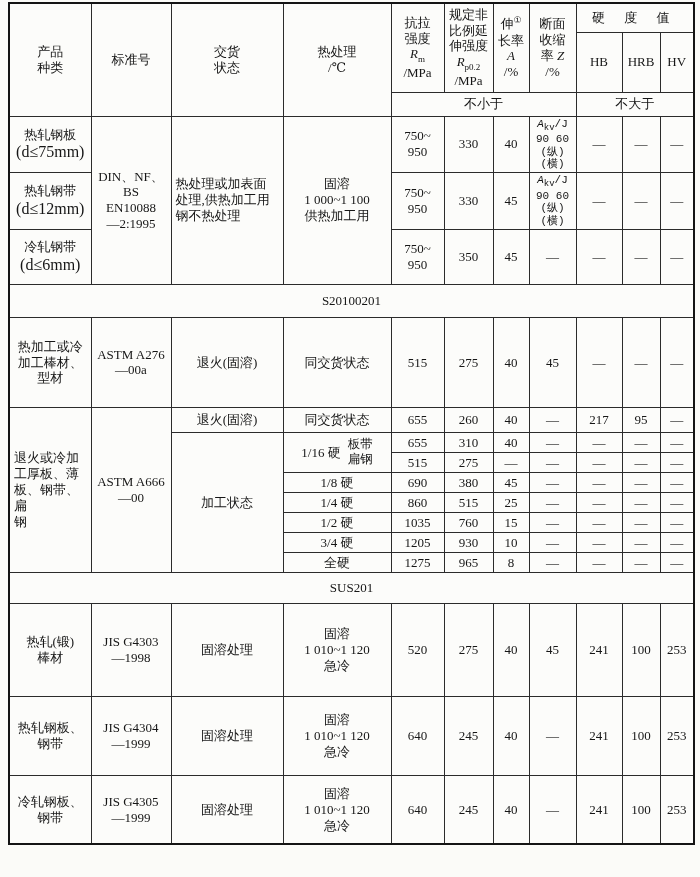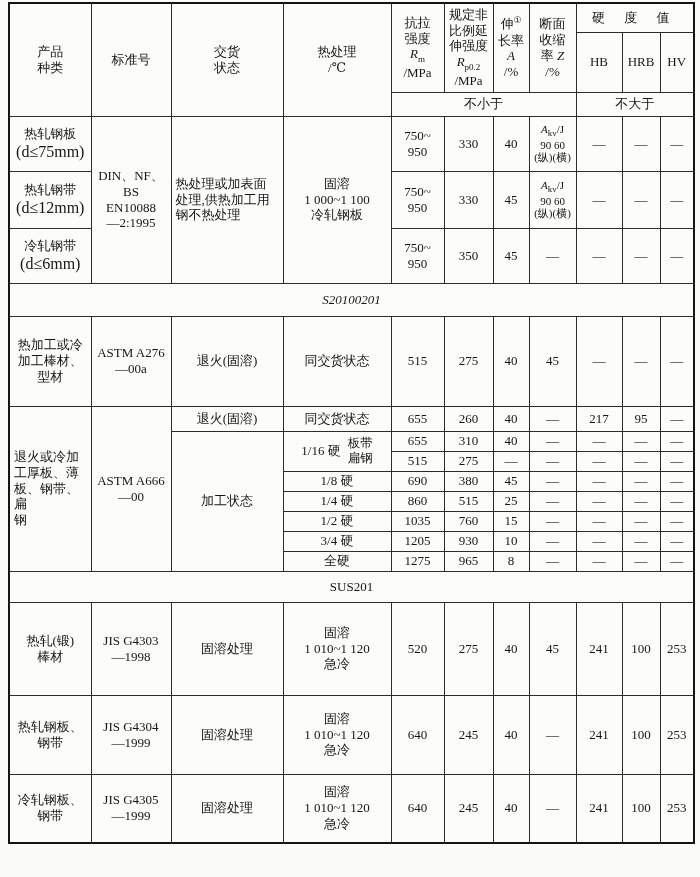--- a/index.html
+++ b/index.html
@@ -29,31 +29,31 @@
     padding:1px 2px; overflow:hidden;
   }
   td div { line-height:1.22; }
   sub { font-size:9px; }
   sup { font-size:9px; }
   i { font-style:italic; }
   .ta-l { text-align:left; padding-left:4px; }
   .sz { font-size:16px; }
   .sp-title { letter-spacing:8px; }
   .akv { font-size:11px; line-height:1.1; }
-  .akv div { line-height:1.15; }
+  .akv div { line-height:1.15;font-family:Liberation Mono, monospace; }
   .t116-wrap { display:flex; align-items:center; justify-content:center; gap:7px; }
   .t116-subs { display:flex; flex-direction:column; font-size:12.5px; line-height:1.2; }
   
   .h1 td { height:29px; }
   .h2 td { height:60px; }
   .h3 td { height:24px; }
   .rs1a > td { height:55px; }
   .rs1b > td { height:57px;margin-left:44px; }
   .rs1c > td { height:55px; }
-  .bandr td { height:33px;font-style:italic; }
+  .bandr td { height:33px; }
   .bandr2 td { height:31px; }
   .rs2 > td { height:90px; }
   .rs3a > td { height:25px; }
   .rs3 > td { height:20px; }
   .rs4a > td { height:93px; }
   .rs4b > td { height:79px; }
   .rs4c > td { height:69px; }
 </style>
 </head>
 <body>
@@ -139,21 +139,21 @@
         <div>—2:1995</div>
       </td>
       <td rowspan="3" class="ta-l">
         <div>热处理或加表面</div>
         <div>处理,供热加工用</div>
         <div>钢不热处理</div>
       </td>
       <td rowspan="3">
         <div>固溶</div>
         <div>1 000~1 100</div>
-        <div>冷轧钢板</div>
+        <div>供热加工用</div>
       </td>
       <td>
         <div>750~</div>
         <div>950</div>
       </td>
       <td>330</td>
       <td>40</td>
       <td class="akv">
         <div><i>A</i><sub>kv</sub><span>/J</span></div>
         <div>90  60</div>

